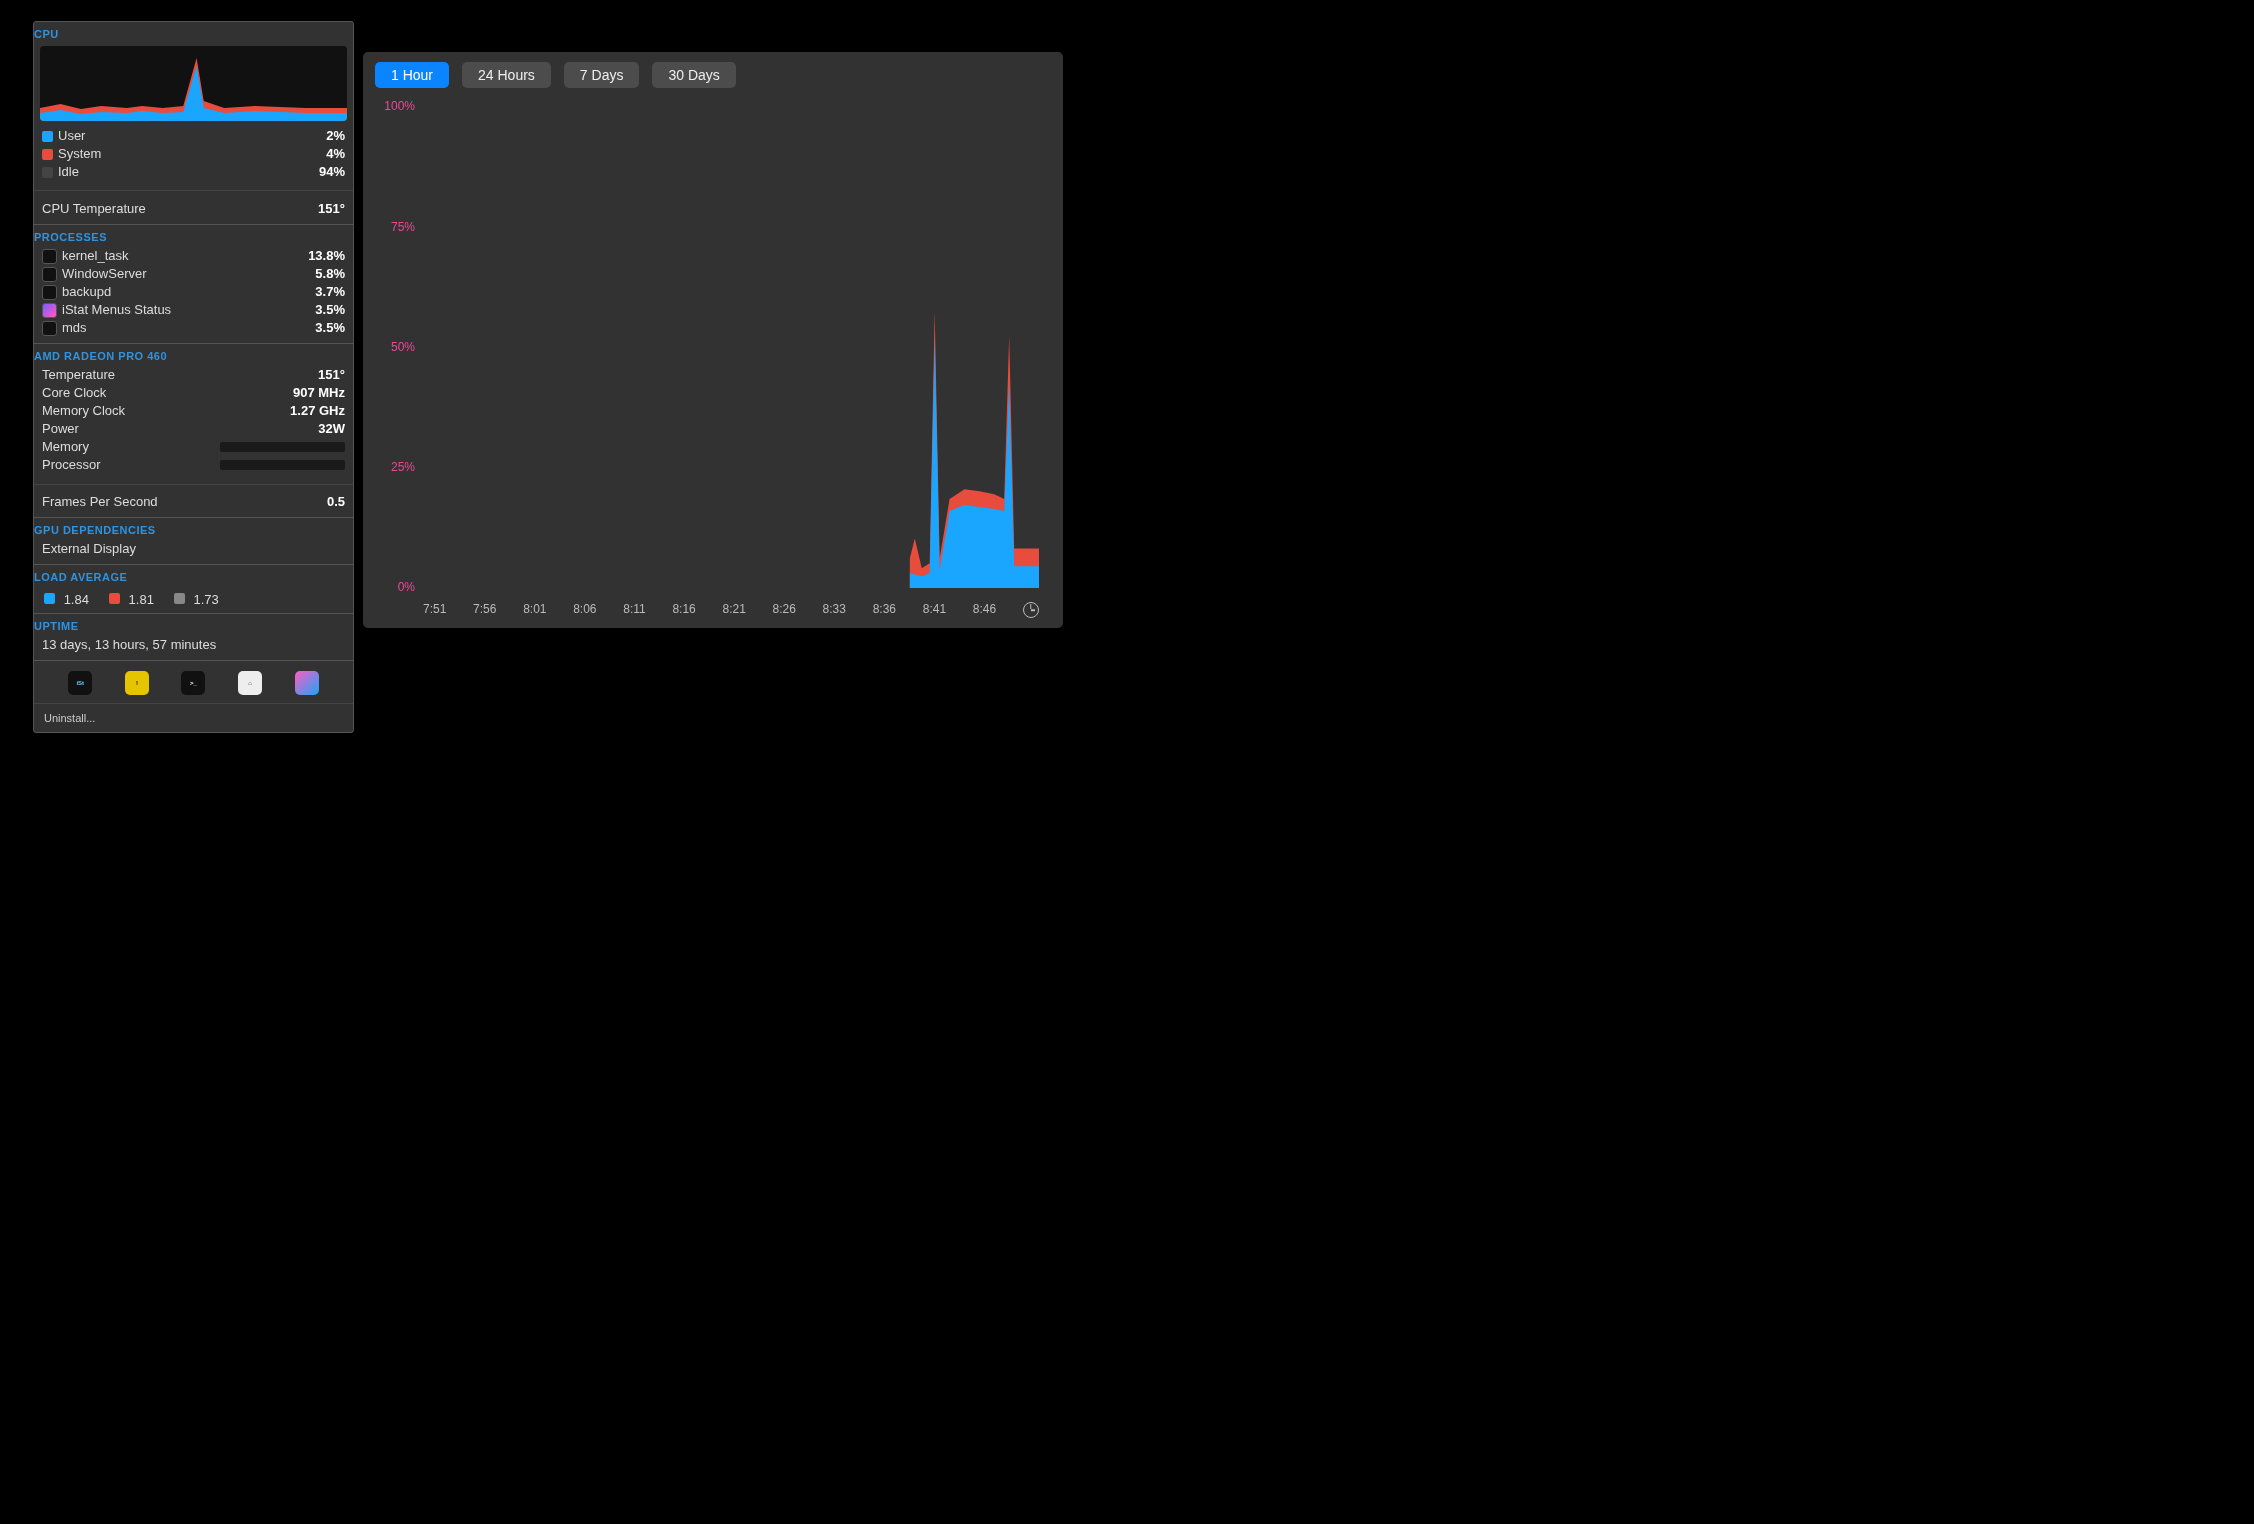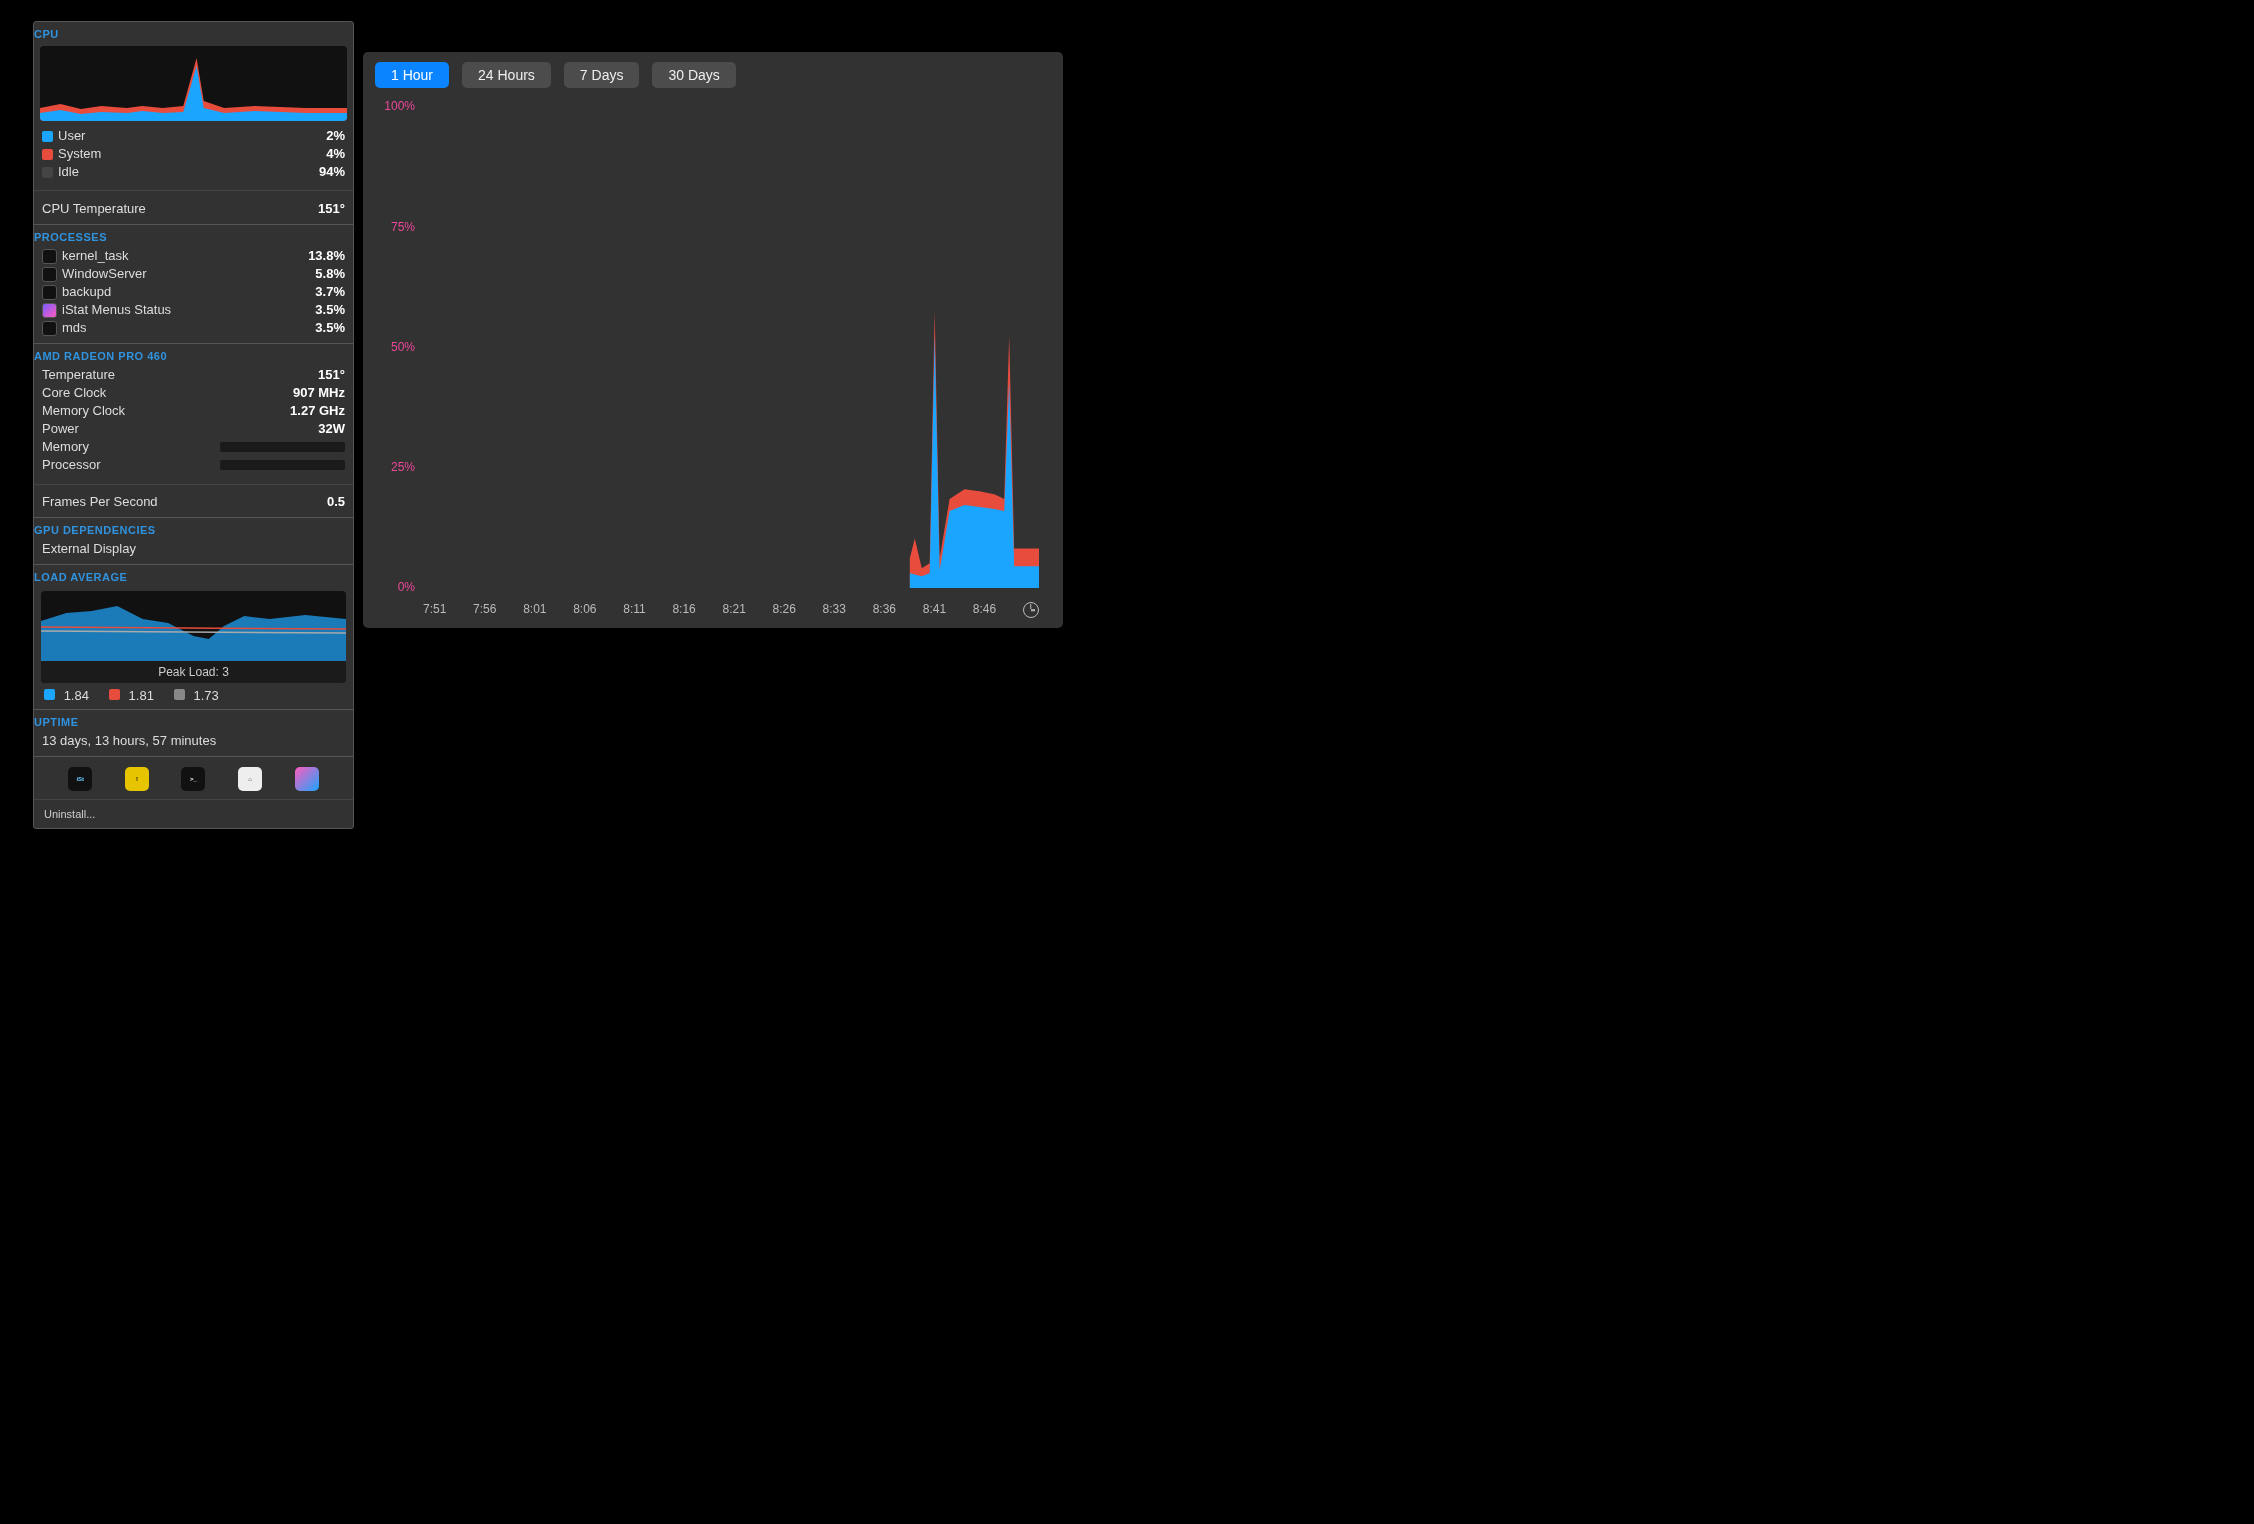--- a/index.html
+++ b/index.html
@@ -146,28 +146,20 @@
   </div>
 
   <div class="strong-divider"></div>
   <div class="section-title">GPU DEPENDENCIES</div>
   <div class="stat-row" style="padding-bottom:6px">
     <span>External Display</span>
   </div>
 
   <div class="strong-divider"></div>
   <div class="section-title">LOAD AVERAGE</div>
-  <div class="load-chart">
-    <svg viewBox="0 0 300 70" preserveAspectRatio="none" width="100%" height="70">
-      <path d="M0,30 L25,22 L50,20 L75,15 L100,28 L125,32 L150,45 L165,48 L180,35 L200,25 L225,28 L260,24 L300,28 L300,70 L0,70 Z" fill="#1a7bb8"></path>
-      <path d="M0,36 L300,38" stroke="#e84c3d" stroke-width="1.5" fill="none"></path>
-      <path d="M0,40 L300,42" stroke="#aaa" stroke-width="1.5" fill="none"></path>
-    </svg>
-    <div class="peak">Peak Load: 3</div>
-  </div>
   <div class="load-legend">
     <span><span class="swatch" style="background:#1aa5ff"></span> <span>1.84</span></span>
     <span><span class="swatch" style="background:#e84c3d"></span> <span>1.81</span></span>
     <span><span class="swatch" style="background:#888"></span> <span>1.73</span></span>
   </div>
 
   <div class="strong-divider"></div>
   <div class="section-title">UPTIME</div>
   <div class="stat-row" style="padding-bottom:6px">
     <span>13 days, 13 hours, 57 minutes</span>

